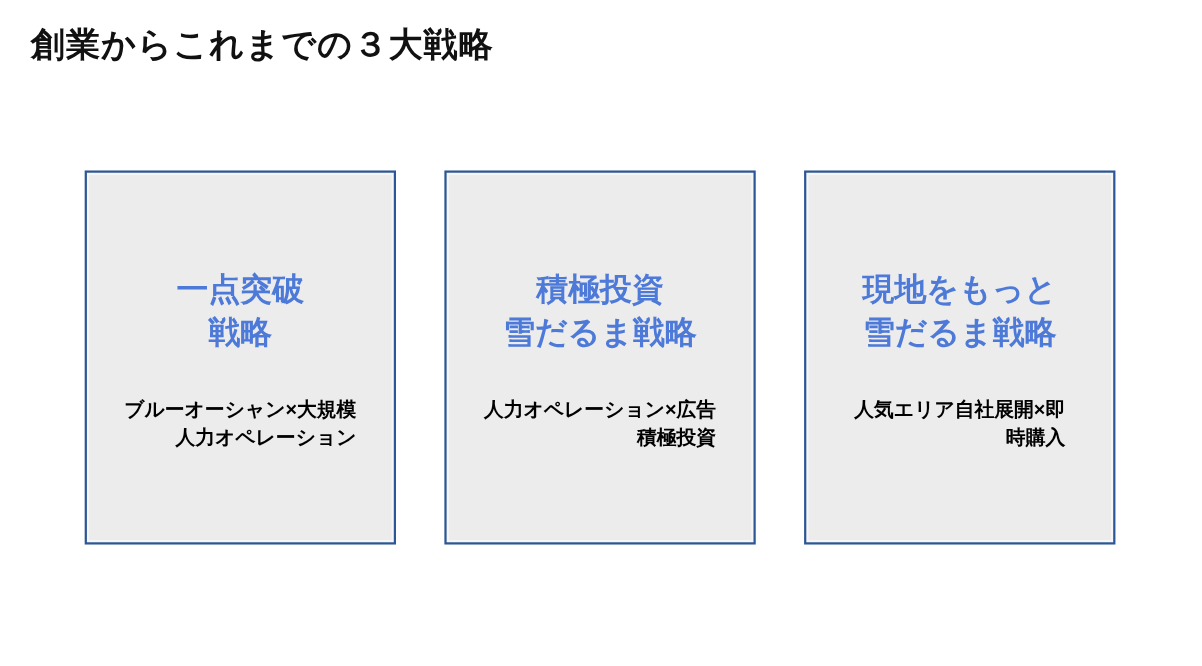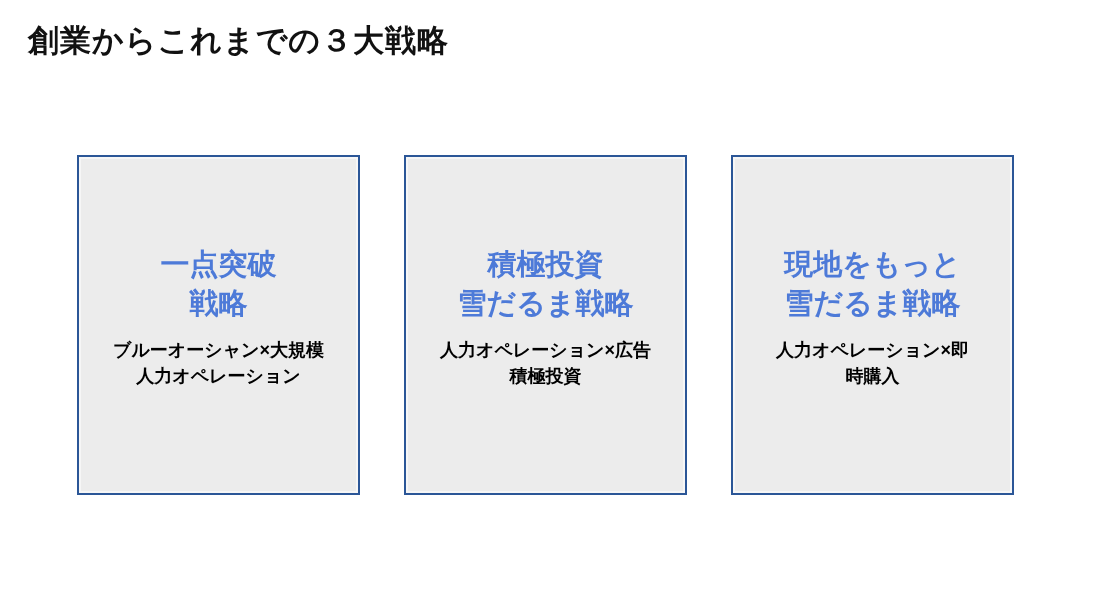--- a/index.html
+++ b/index.html
@@ -65,26 +65,26 @@
   .strategy {
     margin-top: 88px;
     font-size: 29px;
     line-height: 1.35;
     font-weight: bold;
     color: #4d7ad8;
     text-align: center;
     white-space: pre-line;
   }
   .desc {
-    margin-top: 14px;
+    margin-top: 36px;
     font-size: 18px;
     line-height: 1.45;
     font-weight: bold;
     color: #000000;
-    text-align: center;
+    text-align: right;
     white-space: pre-line;
   }
 </style>
 </head>
 <body>
 
 <div class="slide">
   <h1 class="slide-title">創業からこれまでの３大戦略</h1>
 
   <div class="cards">
@@ -99,18 +99,18 @@
     <div class="card">
       <div class="strategy">積極投資
 雪だるま戦略</div>
       <div class="desc">人力オペレーション×広告
 積極投資</div>
     </div>
 
     <div class="card">
       <div class="strategy">現地をもっと
 雪だるま戦略</div>
-      <div class="desc">人力オペレーション×即
+      <div class="desc">人気エリア自社展開×即
 時購入</div>
     </div>
 
   </div>
 </div>
 
 </body></html>

